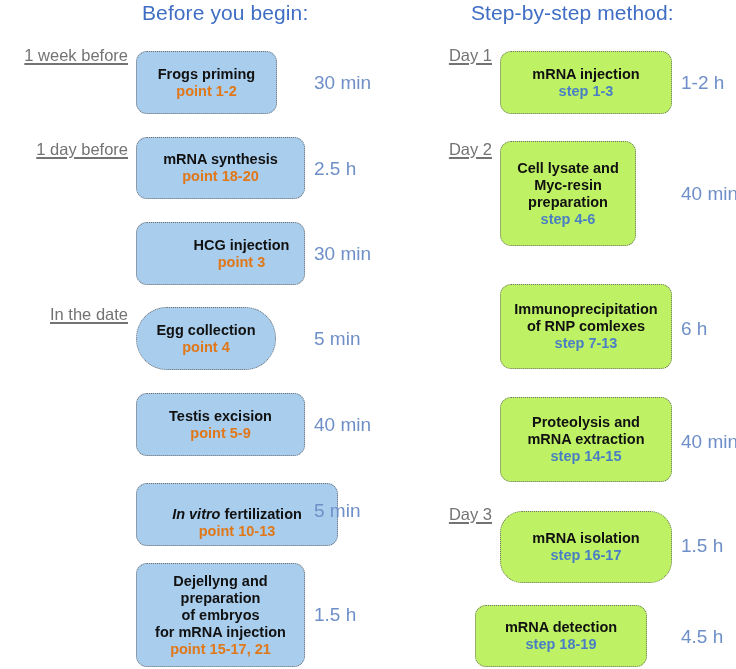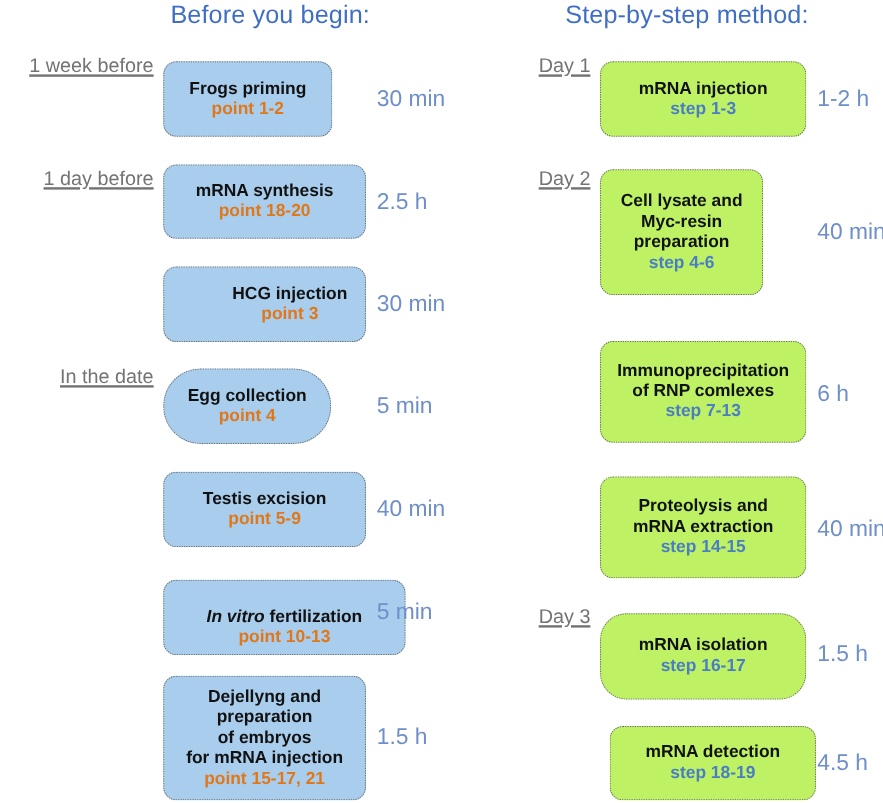--- a/index.html
+++ b/index.html
@@ -182,19 +182,19 @@
     <div class="box-ref steel">step 14-15</div>
   </div>
   <div class="duration" style="left:681px; top:431px;">40 min</div>
 
   <div class="box purple" style="left:500px; top:511px; width:172px; height:72px;border-radius:22px;">
     <div class="box-title">mRNA isolation</div>
     <div class="box-ref steel">step 16-17</div>
   </div>
   <div class="duration" style="left:681px; top:535px;">1.5 h</div>
 
-  <div class="box purple" style="left:508px; top:605px; width:172px; height:62px;">
+  <div class="box purple" style="left:475px; top:605px; width:172px; height:62px;">
     <div class="box-title">mRNA detection</div>
     <div class="box-ref steel">step 18-19</div>
   </div>
   <div class="duration" style="left:681px; top:626px;">4.5 h</div>
 
 </div>
 
 </body></html>

